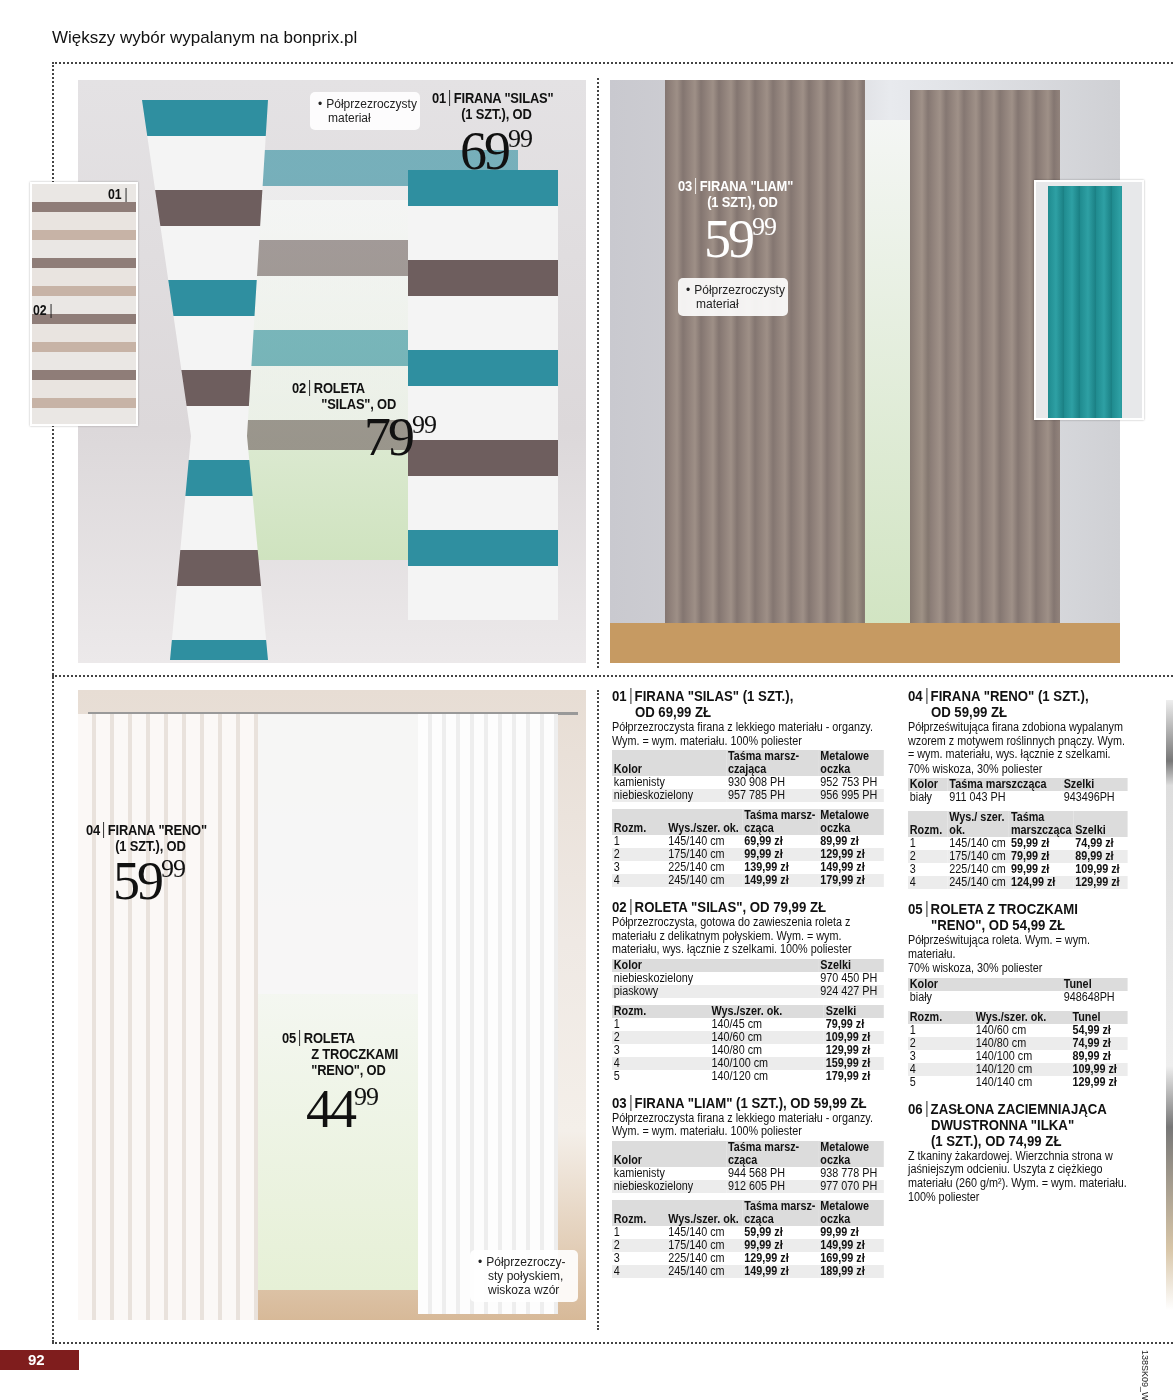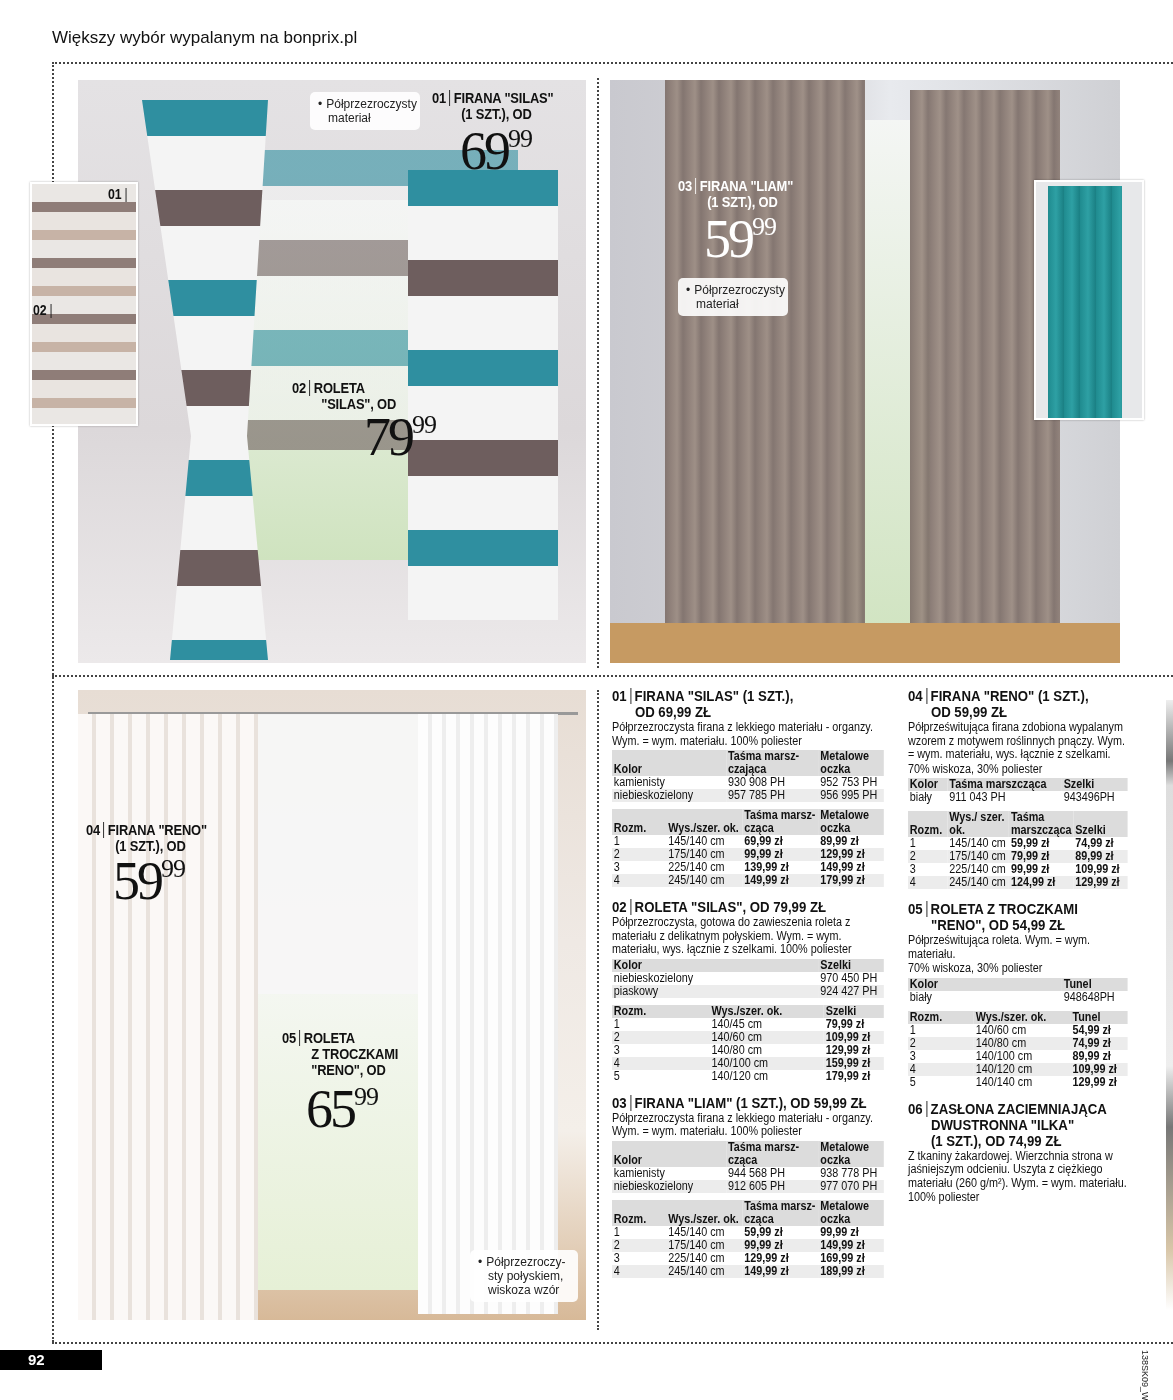--- a/index.html
+++ b/index.html
@@ -64,21 +64,21 @@
   table { border-collapse: collapse; width: 100%; margin-top: 2px; font-size: 12px; line-height: 13px; }
   td, th { text-align: left; padding: 0 2px; vertical-align: bottom; font-weight: normal; }
   th { font-weight: bold; }
   tr.h { background: #dcdcdc; }
   tr.alt { background: #ececec; }
   tr.w { background: #fff; }
   .gap { height: 5px; }
   td.b { font-weight: bold; }
   .narrow { transform: scaleX(.9); transform-origin: left top; width: 111%; }
 
-  .page-num { position: absolute; left: 0; top: 1350px; width: 102px; height: 20px; background: #000000; color: #fff;
+  .page-num { position: absolute; left: 0; top: 1350px; width: 79px; height: 20px; background: #7f1d1d; color: #fff;
     font-weight: bold; font-size: 15px; padding-left: 28px; line-height: 20px; }
   .code { position: absolute; left: 1150px; top: 1350px; font-size: 9px; transform: rotate(90deg); transform-origin: left top; white-space: nowrap; color: #222; }
   .edge-strip { position: absolute; left: 1166px; top: 700px; width: 7px; height: 610px;
     background: linear-gradient(180deg,#eee 0%,#777 10%,#ddd 14%,#eee 60%,#777 70%,#d8c6a8 90%,#fff 100%); }
 </style>
 </head>
 <body>
 
 <div class="header-link">Większy wybór wypalanym na bonprix.pl</div>
 
@@ -158,21 +158,21 @@
 <div class="price" style="left:113px;top:854px;">
   <span class="main">59</span><span class="cents">99</span>
 </div>
 
 <div class="label" style="left:282px;top:1030px;">
   <span class="num">05</span><span>ROLETA</span>
   <span class="sub">Z TROCZKAMI</span>
   <span class="sub">"RENO", OD</span>
 </div>
 <div class="price" style="left:306px;top:1082px;">
-  <span class="main">65</span><span class="cents">99</span>
+  <span class="main">44</span><span class="cents">99</span>
 </div>
 <div class="note" style="left:470px;top:1250px;width:108px;">
   <div><span class="bullet">•</span><span>Półprzezroczy-</span></div>
   <div style="padding-left:10px;">sty połyskiem,</div>
   <div style="padding-left:10px;">wiskoza wzór</div>
 </div>
 
 <div class="col c1">
   <div class="prod">
     <div class="prod-title">

